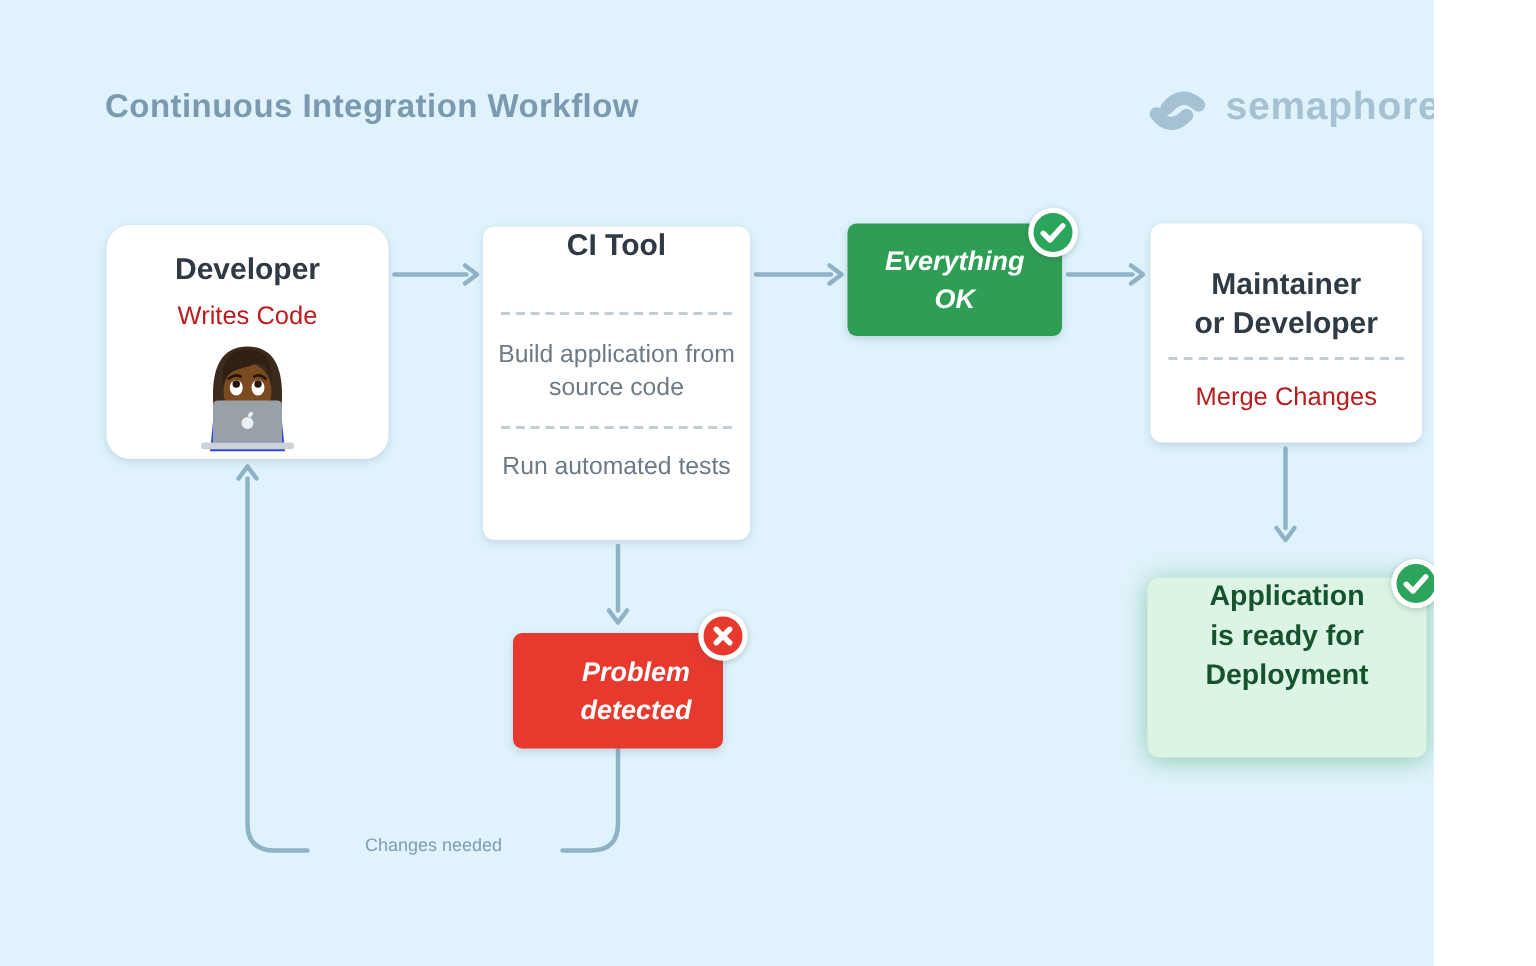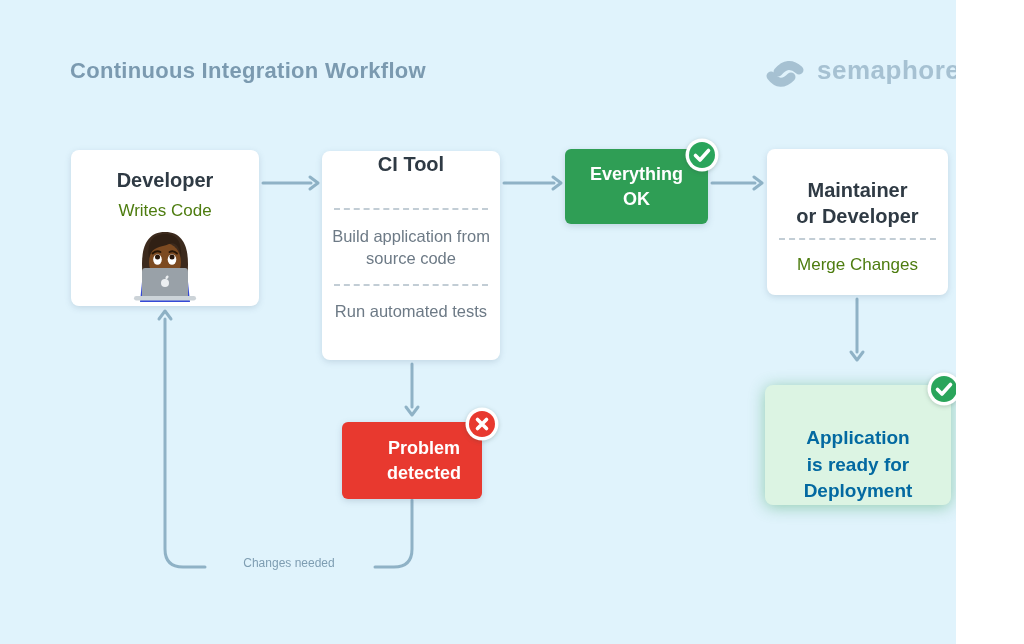--- a/index.html
+++ b/index.html
@@ -7,32 +7,32 @@
   .stage{position:relative;width:956px;height:644px;background:#e0f3fc;overflow:hidden;}
 
   .page-title{position:absolute;left:70px;top:58px;font-size:22px;font-weight:700;color:#7b9ab0;letter-spacing:.3px;}
 
   .logo{position:absolute;left:763px;top:55px;display:flex;gap:8px;}
   .logo-text{font-size:26px;font-weight:700;color:#a6c1d2;letter-spacing:.5px;}
 
   .node{position:absolute;box-sizing:border-box;text-align:center;}
   .box-white{background:#ffffff;border-radius:8px;box-shadow:0 2px 6px rgba(90,120,145,.22);}
   .node-title{font-size:20px;font-weight:700;color:#2f3a44;white-space:pre-line;line-height:1.3;}
-  .node-sub{font-size:17px;color:#4d7c0f;}
+  .node-sub{font-size:17px;color:#b91c1c;}
   .sep{border-top:2px dashed #c2cdd5;height:0;position:absolute;left:12px;right:12px;}
   .step{position:absolute;left:8px;right:8px;font-size:16.5px;color:#6d7a86;line-height:1.35;}
 
   .box-solid{border-radius:6px;color:#ffffff;font-weight:700;font-size:18px;line-height:1.35;
              display:flex;align-items:center;justify-content:center;white-space:pre-line;
-             box-shadow:0 2px 6px rgba(90,120,145,.25);}
+             box-shadow:0 2px 6px rgba(90,120,145,.25);font-style:italic;}
   .box-green{background:#2f9e55;}
   .box-red{background:#e8392f;}
 
-  .box-lightgreen{background:#dcf4e3;border-radius:8px;color:#0369a1;font-weight:700;font-size:19px;
-                  line-height:1.4;display:flex;align-items:flex-end;justify-content:center;white-space:pre-line;
+  .box-lightgreen{background:#dcf4e3;border-radius:8px;color:#14532d;font-weight:700;font-size:19px;
+                  line-height:1.4;display:flex;align-items:flex-start;justify-content:center;white-space:pre-line;
                   box-shadow:0 2px 16px rgba(47,158,85,.45);}
 
   .badge{position:absolute;width:34px;height:34px;z-index:5;filter:drop-shadow(0 1px 2px rgba(40,70,60,.25));}
 
   .connector-layer{position:absolute;left:0;top:0;pointer-events:none;}
   .edge{stroke:#8fb2c6;stroke-width:3;fill:none;stroke-linecap:round;stroke-linejoin:round;}
 
   .loop-label{position:absolute;left:213px;top:556px;width:152px;text-align:center;
               font-size:12px;color:#7e9db2;}
 
@@ -77,21 +77,21 @@
       <path class="edge" d="M412,364 L412,407"></path>
       <path class="edge" d="M406,407 L412,415 L418,407"></path>
     </g>
     <g>
       <path class="edge" d="M412,500 L412,549 Q412,567 394,567 L375,567"></path>
       <path class="edge" d="M205,567 L183,567 Q165,567 165,549 L165,319"></path>
       <path class="edge" d="M159,319 L165,311 L171,319"></path>
     </g>
   </svg>
 
-  <div class="node box-white dev-box-clip" style="left:71px;top:150px;width:188px;height:156px;">
+  <div class="node box-white dev-box-clip" style="left:71px;top:150px;width:188px;height:156px;border-radius:16px;">
     <div class="node-title" style="margin-top:17px;">Developer</div>
     <div class="node-sub" style="margin-top:8px;">Writes Code</div>
     <span class="dev-emoji">
       <svg width="66" height="72" viewBox="0 0 66 72">
         <path d="M33,2 C15,2 10,17 10,34 C10,52 14,63 18,68 L48,68 C52,63 56,52 56,34 C56,17 51,2 33,2 Z" fill="#3c2a1d"></path>
         <path d="M10,52 Q33,44 56,52 L58,72 L8,72 Z" fill="#3549d6"></path>
         <ellipse cx="33" cy="32" rx="16" ry="19" fill="#7c4a21"></ellipse>
         <path d="M17,28 C14,10 23,4 33,4 C47,4 50,15 49,28 C48,18 44,11 37,14 C28,18 20,16 17,28 Z" fill="#302014"></path>
         <path d="M20.5,23.5 q4,-3.5 8,-1.5" stroke="#261507" stroke-width="1.8" fill="none" stroke-linecap="round"></path>
         <path d="M37.5,22 q4,-2 7.5,1.5" stroke="#261507" stroke-width="1.8" fill="none" stroke-linecap="round"></path>

